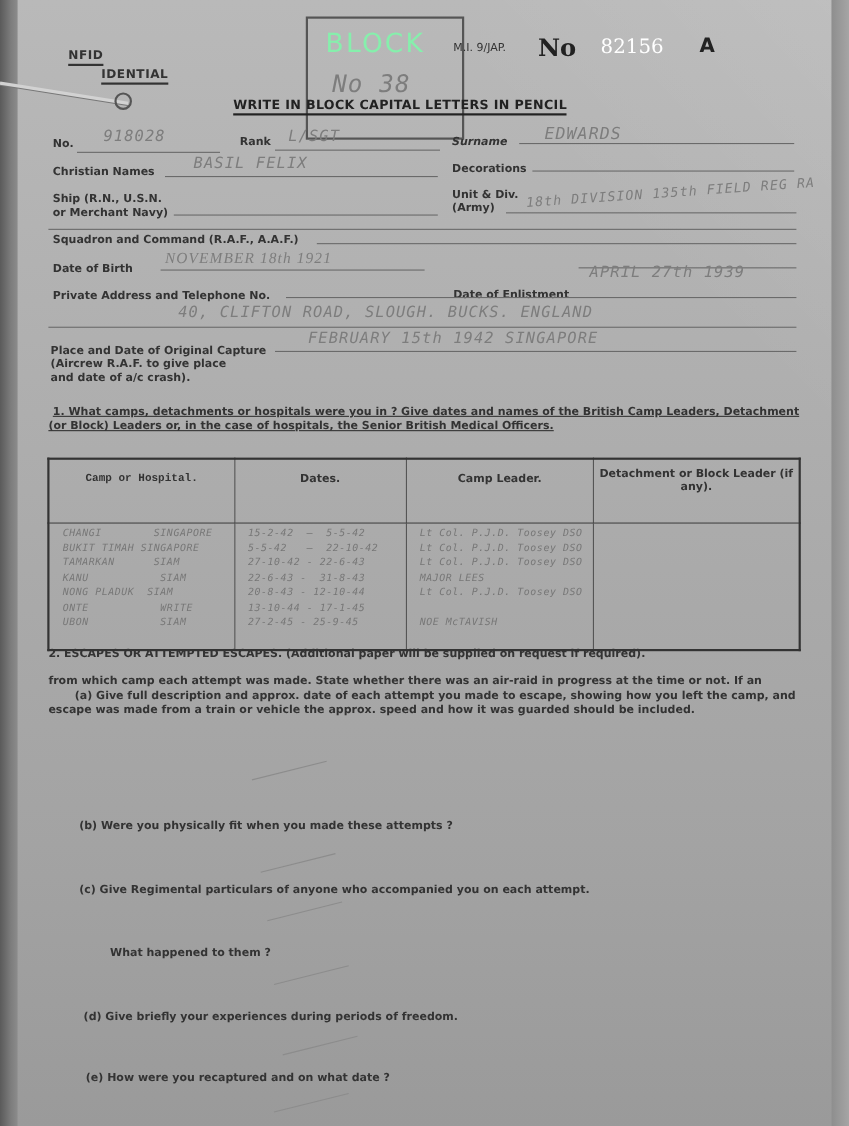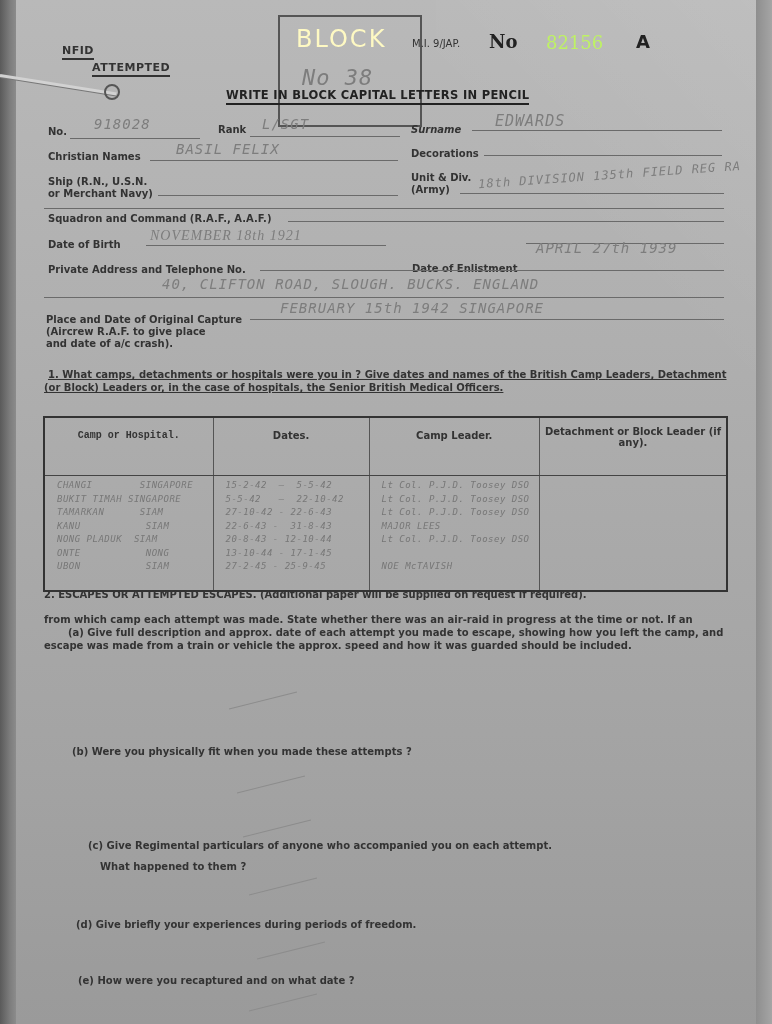--- a/index.html
+++ b/index.html
@@ -26,27 +26,27 @@
       position: absolute; left: 420px; top: 0; width: 420px; height: 420px;
       background: linear-gradient(225deg, rgba(255,255,255,0.10), rgba(255,255,255,0) 60%);
       pointer-events: none;
     }
     .abs { position: absolute; }
     .conf { font-weight: bold; font-size: 11px; letter-spacing: 0.5px; color: #333; border-bottom: 2px solid #333; padding-bottom: 1px; margin-top: 20px; }
     .stamp-box {
       position: absolute; left: 278px; top: 15px; width: 140px; height: 108px;
       border: 2px solid #555;
     }
-    .stamp-text { font-size: 24px; letter-spacing: 2px; color: #fef9c3; font-family: "DejaVu Sans", sans-serif; }
+    .stamp-text { font-size: 24px; letter-spacing: 2px; color: #86efac; font-family: "DejaVu Sans", sans-serif; }
     .hand { font-family: "DejaVu Sans Mono", monospace; color: #7d7d7d; font-style: italic; letter-spacing: 1px; }
     .label { font-size: 10px; color: #333; font-weight: bold; }
     .line { position: absolute; border-bottom: 1px solid #6a6a6a; height: 0; }
     .title {
       font-size: 11.5px; font-weight: bold; color: #222; letter-spacing: 0.3px;
-      border-bottom: 2px solid #222; padding-bottom: 1px; margin-left: 14px;
+      border-bottom: 2px solid #222; padding-bottom: 1px;
     }
     table.camps {
       position: absolute; left: 43px; top: 416px; width: 685px;
       border-collapse: collapse; border: 2px solid #333;
     }
     table.camps th {
       font-size: 10px; font-weight: bold; color: #333; height: 44px;
       border: 1px solid #555; border-bottom: 1px solid #444; vertical-align: top; padding-top: 12px;
     }
     table.camps td {
@@ -69,30 +69,30 @@
 
 <div class="backing"></div>
 <div class="paper">
   <div class="fold"></div>
 </div>
 <div class="paper-right"></div>
 <div class="string"></div>
 <div class="knot"></div>
 
 <div class="abs conf" style="left:62px;top:24px;">NFID</div>
-<div class="abs conf" style="left:92px;top:41px;">ATTEMPTED</div>
+<div class="abs conf" style="left:92px;top:41px;">IDENTIAL</div>
 
 <div class="stamp-box">
   <div class="abs stamp-text" style="left:16px;top:8px;">BLOCK</div>
   <div class="abs hand" style="left:22px;top:48px;font-size:22px;">No 38</div>
 </div>
 
 <div class="abs" style="left:412px;top:38px;font-size:10px;color:#333;">M.I. 9/JAP.</div>
-<div class="abs" style="left:489px;top:31px;font-size:18px;font-weight:bold;color:#222;font-family:'DejaVu Serif',serif;">No</div>
-<div class="abs" style="left:546px;top:32px;font-size:18px;color:#bef264;font-family:'DejaVu Serif',serif;">82156</div>
+<div class="abs" style="left:489px;top:31px;font-size:22px;font-weight:bold;color:#222;font-family:'DejaVu Serif',serif;">No</div>
+<div class="abs" style="left:546px;top:32px;font-size:18px;color:#ffffff;font-family:'DejaVu Serif',serif;">82156</div>
 <div class="abs" style="left:636px;top:31px;font-size:18px;font-weight:bold;color:#222;">A</div>
 
 <div class="abs title" style="left:212px;top:88px;">WRITE IN BLOCK CAPITAL LETTERS IN PENCIL</div>
 
 <div class="abs label" style="left:48px;top:126px;">No.</div>
 <div class="line" style="left:70px;top:138px;width:130px;"></div>
 <div class="abs hand" style="left:94px;top:116px;font-size:14px;">918028</div>
 
 <div class="abs label" style="left:218px;top:124px;">Rank</div>
 <div class="line" style="left:250px;top:136px;width:150px;"></div>
@@ -164,21 +164,21 @@
     </tr>
   </thead>
   <tbody>
     <tr>
       <td>
         <div class="cell-line">CHANGI        SINGAPORE</div>
         <div class="cell-line">BUKIT TIMAH SINGAPORE</div>
         <div class="cell-line">TAMARKAN      SIAM</div>
         <div class="cell-line">KANU           SIAM</div>
         <div class="cell-line">NONG PLADUK  SIAM</div>
-        <div class="cell-line">ONTE           NONG</div>
+        <div class="cell-line">ONTE           WRITE</div>
         <div class="cell-line">UBON           SIAM</div>
       </td>
       <td>
         <div class="cell-line">15-2-42  —  5-5-42</div>
         <div class="cell-line">5-5-42   —  22-10-42</div>
         <div class="cell-line">27-10-42 - 22-6-43</div>
         <div class="cell-line">22-6-43 -  31-8-43</div>
         <div class="cell-line">20-8-43 - 12-10-44</div>
         <div class="cell-line">13-10-44 - 17-1-45</div>
         <div class="cell-line">27-2-45 - 25-9-45</div>
@@ -201,21 +201,21 @@
 <div class="abs para" style="left:44px;top:613px;width:700px;">
   <div>from which camp each attempt was made.   State whether there was an air-raid in progress at the time or not.   If an</div>
   <div style="padding-left:24px;">(a)  Give full description and approx. date of each attempt you made to escape, showing how you left the camp, and</div>
   <div>escape was made from a train or vehicle the approx. speed and how it was guarded should be included.</div>
 </div>
 <div class="tick" style="left:228px;top:700px;"></div>
 
 <div class="abs q" style="left:72px;top:746px;">(b)  Were you physically fit when you made these attempts ?</div>
 <div class="tick" style="left:236px;top:784px;"></div>
 
-<div class="abs q" style="left:88px;top:804px;margin-top:36px;">(c)  Give Regimental particulars of anyone who accompanied you on each attempt.</div>
+<div class="abs q" style="left:72px;top:804px;">(c)  Give Regimental particulars of anyone who accompanied you on each attempt.</div>
 <div class="tick" style="left:242px;top:828px;"></div>
 <div class="abs q" style="left:100px;top:861px;">What happened to them ?</div>
 <div class="tick" style="left:248px;top:886px;"></div>
 
 <div class="abs q" style="left:76px;top:919px;">(d)  Give briefly your experiences during periods of freedom.</div>
 <div class="tick" style="left:256px;top:950px;"></div>
 
 <div class="abs q" style="left:78px;top:975px;">(e)  How were you recaptured and on what date ?</div>
 <div class="tick" style="left:248px;top:1002px;"></div>
 

